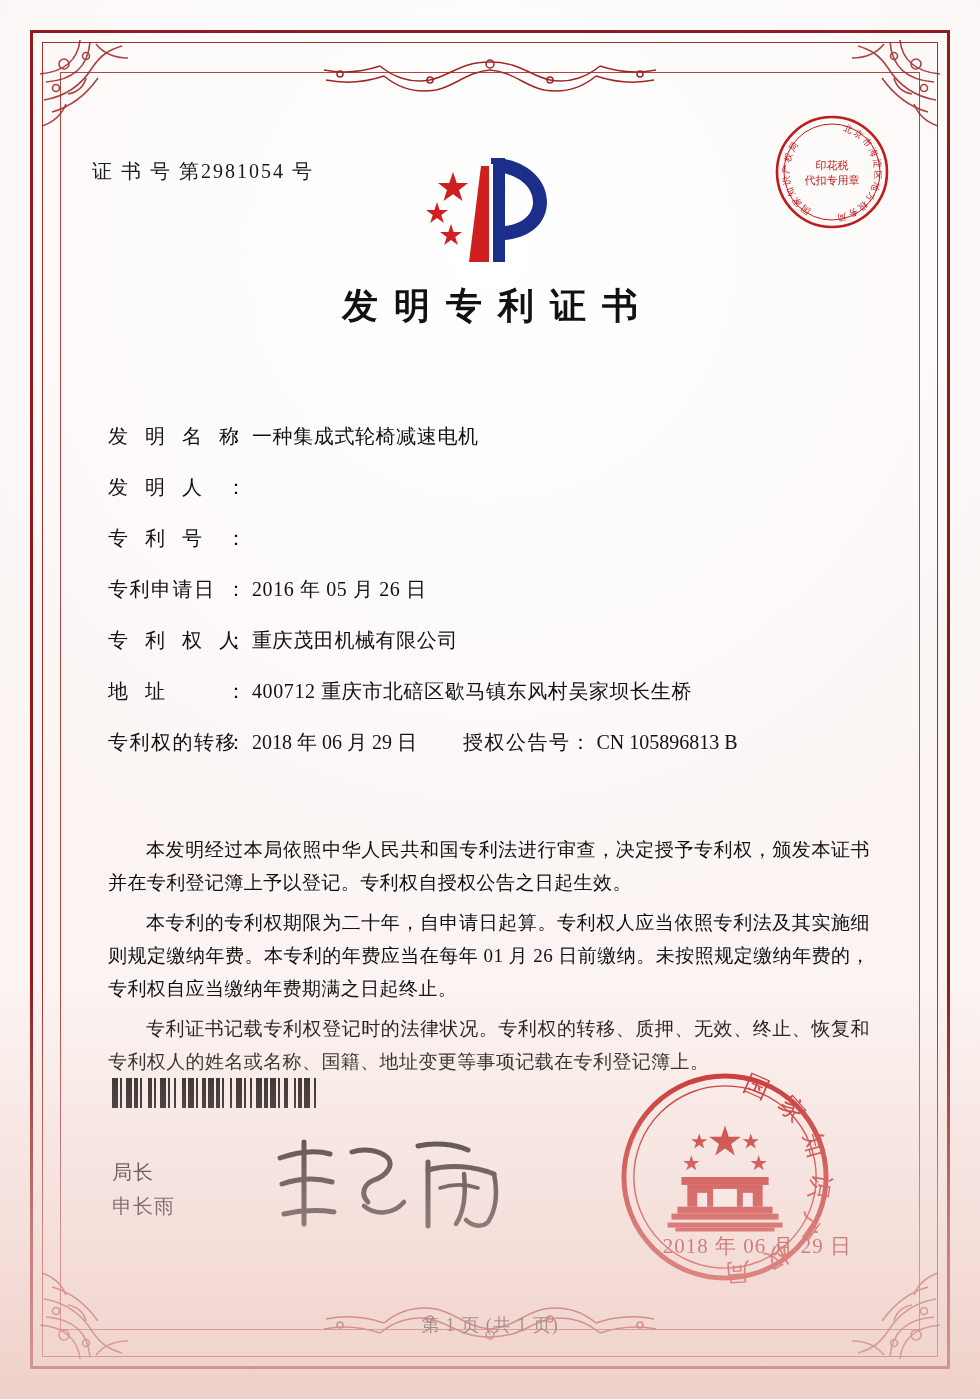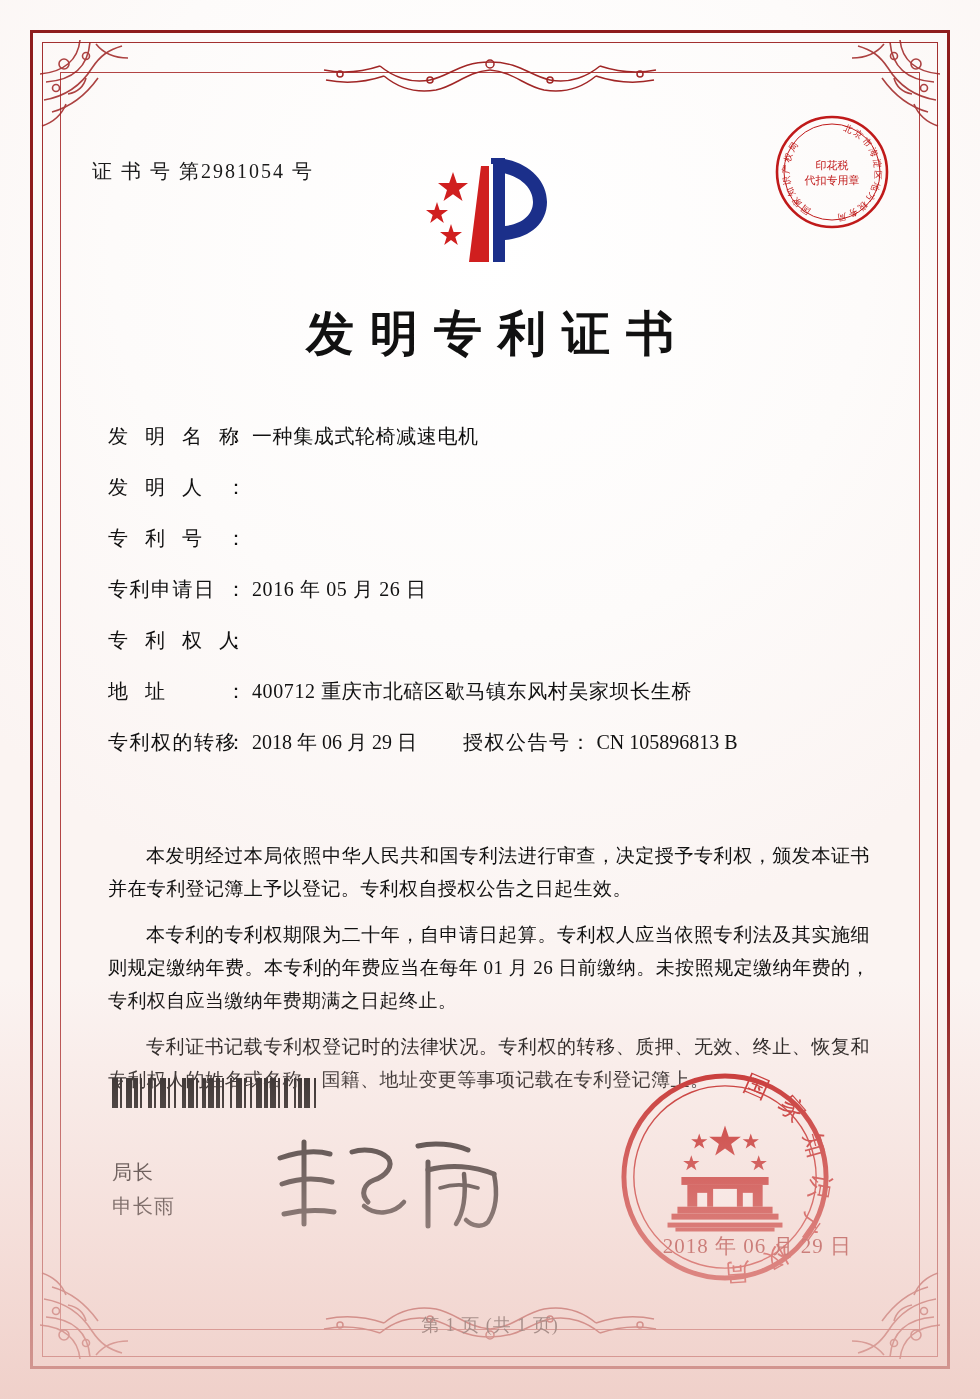--- a/index.html
+++ b/index.html
@@ -98,26 +98,25 @@
   }
   .logo svg { width: 100%; height: 100%; display: block; }
 
   
   .doc-title {
     position: absolute;
     left: 0; right: 0;
     top: 282px;
     text-align: center;
     font-family: "DejaVu Serif", "Liberation Serif", serif;
-    font-size: 48px;
+    font-size: 36px;
     font-weight: bold;
     letter-spacing: 16px;
     color: #111111;
     text-indent: 16px;
-    margin-top: 20px;
   }
 
   
   .tax-stamp {
     position: absolute;
     right: 88px;
     top: 112px;
     width: 120px;
     height: 120px;
   }
@@ -167,21 +166,21 @@
     position: absolute;
     left: 108px;
     top: 826px;
     width: 762px;
     font-size: 19px;
     line-height: 1.72;
     color: #111111;
     text-align: justify;
     letter-spacing: .4px;
   }
-  .body-text p { margin: 14px 0 2px 0; text-indent: 2em; }
+  .body-text p { margin: 8px 0 2px 0; text-indent: 2em; }
 
   
   .barcode {
     position: absolute;
     left: 112px;
     top: 1078px;
     width: 270px;
     height: 30px;
     display: flex;
     align-items: stretch;
@@ -403,20 +402,21 @@
 
     <div class="field-row">
       <span class="field-label wide">专利申请日</span>
       <span class="field-colon">：</span>
       <span class="field-value">2016 年 05 月 26 日</span>
     </div>
 
     <div class="field-row">
       <span class="field-label">专 利 权 人</span>
       <span class="field-colon">：</span>
+      <span class="field-value">重庆茂田机械有限公司</span>
     </div>
 
     <div class="field-row">
       <span class="field-label">地      址</span>
       <span class="field-colon">：</span>
       <span class="field-value">400712  重庆市北碚区歇马镇东风村吴家坝长生桥</span>
     </div>
 
     <div class="field-row dual">
       <span class="field-label wide">专利权的转移</span>

